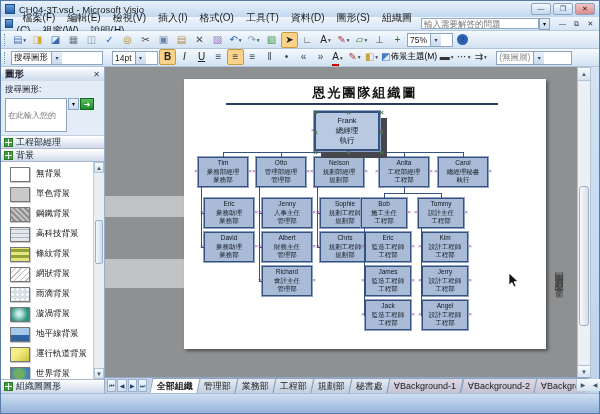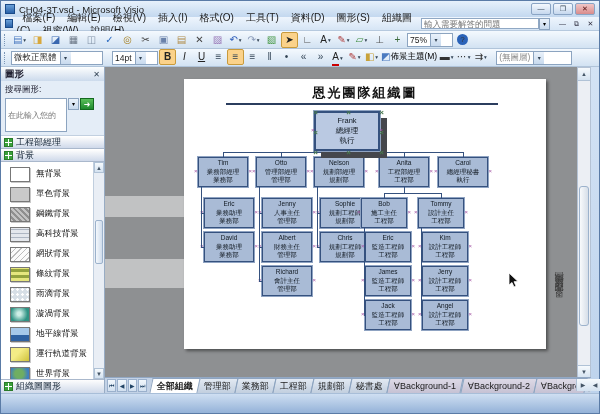--- a/index.html
+++ b/index.html
@@ -209,21 +209,21 @@
         <span class="ca">▾</span>
       </span>
       <span class="tbtn helpbtn">
         <span class="g" style="color: rgb(51, 51, 51);">?</span>
       </span>
     </div>
 
   <div class="tb tb2" id="tb2">
     <span class="grip"></span>
     <span class="combo fontcombo">
-        <span>微軟正黑體</span>
+        <span>搜尋圖形</span>
         <span class="ca">▾</span>
       </span>
     <span class="combo sizecombo">
         <span>14pt</span>
         <span class="ca">▾</span>
       </span>
     <span id="tb2items"><span class="tbtn active">
           <span class="g" style="color: rgb(34, 34, 34); font-weight: bold;">B</span>
         </span><span class="tbtn">
           <span class="g" style="color: rgb(34, 34, 34); font-style: italic;">I</span>
@@ -306,26 +306,26 @@
           </div>
           <div class="sitem">
             <span class="sicon bg-steel"></span>
             <span>鋼鐵背景</span>
           </div>
           <div class="sitem">
             <span class="sicon bg-tech"></span>
             <span>高科技背景</span>
           </div>
           <div class="sitem">
+            <span class="sicon bg-stripes"></span>
+            <span>條紋背景</span>
+          </div>
+          <div class="sitem">
             <span class="sicon bg-web"></span>
             <span>網狀背景</span>
-          </div>
-          <div class="sitem">
-            <span class="sicon bg-stripes"></span>
-            <span>條紋背景</span>
           </div>
           <div class="sitem">
             <span class="sicon bg-rain"></span>
             <span>雨滴背景</span>
           </div>
           <div class="sitem">
             <span class="sicon bg-whirl"></span>
             <span>漩渦背景</span>
           </div>
           <div class="sitem">

